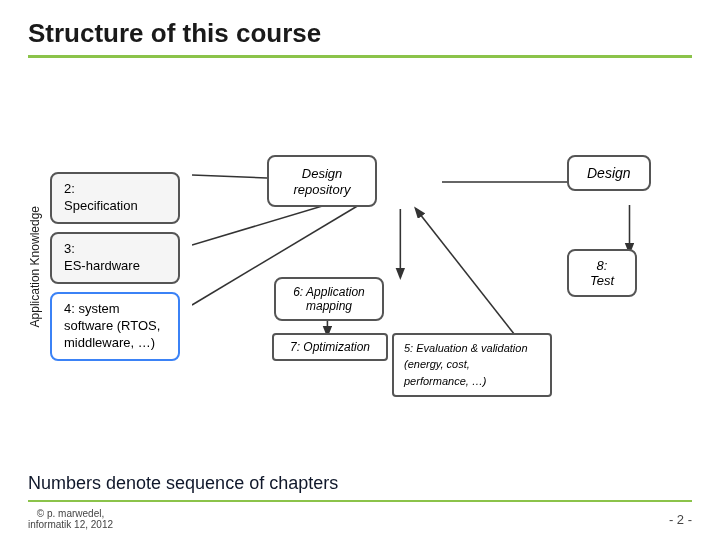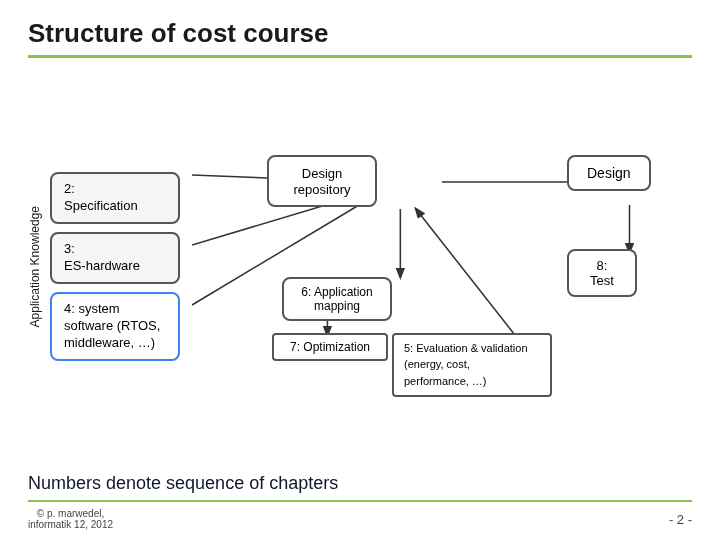--- a/index.html
+++ b/index.html
@@ -87,21 +87,21 @@
     }
 
     .app-mapping-box {
       border: 2px solid #555;
       border-radius: 8px;
       background: #fff;
       padding: 6px 10px;
       font-size: 12px;
       text-align: center;
       align-self: flex-start;
-      margin-left: 10px;
+      margin-left: 2px;
       min-width: 110px;
     }
 
     .optimization-box {
       border: 2px solid #555;
       border-radius: 4px;
       background: #fff;
       padding: 5px 16px;
       font-size: 12px;
       align-self: stretch;
@@ -186,21 +186,21 @@
       display: flex;
       flex-direction: row;
       align-items: center;
     }
   </style>
 </head>
 <body>
 
 <div class="slide">
   <div class="title-area">
-    <span class="title">Structure of cost course</span>
+    <span class="title">Structure of this course</span>
   </div>
 
   <div class="diagram-wrapper">
 
     <div class="app-knowledge-label">Application Knowledge</div>
 
     <div class="left-column">
       <div class="box">
         <span style="white-space:pre-line;">2:
 Specification</span>
@@ -209,21 +209,21 @@
         <span style="white-space:pre-line;">3:
 ES-hardware</span>
       </div>
       <div class="box-red">
         <span style="white-space:pre-line;">4: system
 software (RTOS,
 middleware, …)</span>
       </div>
     </div>
 
-    <div style="flex:1; position:relative; height:260px;">
+    <div style="flex:1; position:relative; height:260px;font-style:italic;">
 
       <svg class="arrows-svg" viewBox="0 0 480 260" preserveAspectRatio="none">
 
         <line x1="0" y1="38" x2="170" y2="45" stroke="#333" stroke-width="1.5" marker-end="url(#arrow)"></line>
 
         <line x1="0" y1="108" x2="170" y2="55" stroke="#333" stroke-width="1.5" marker-end="url(#arrow)"></line>
 
         <line x1="0" y1="168" x2="170" y2="62" stroke="#333" stroke-width="1.5" marker-end="url(#arrow)"></line>
 
         <line x1="240" y1="45" x2="390" y2="45" stroke="#333" stroke-width="1.5" marker-end="url(#arrow)"></line>

